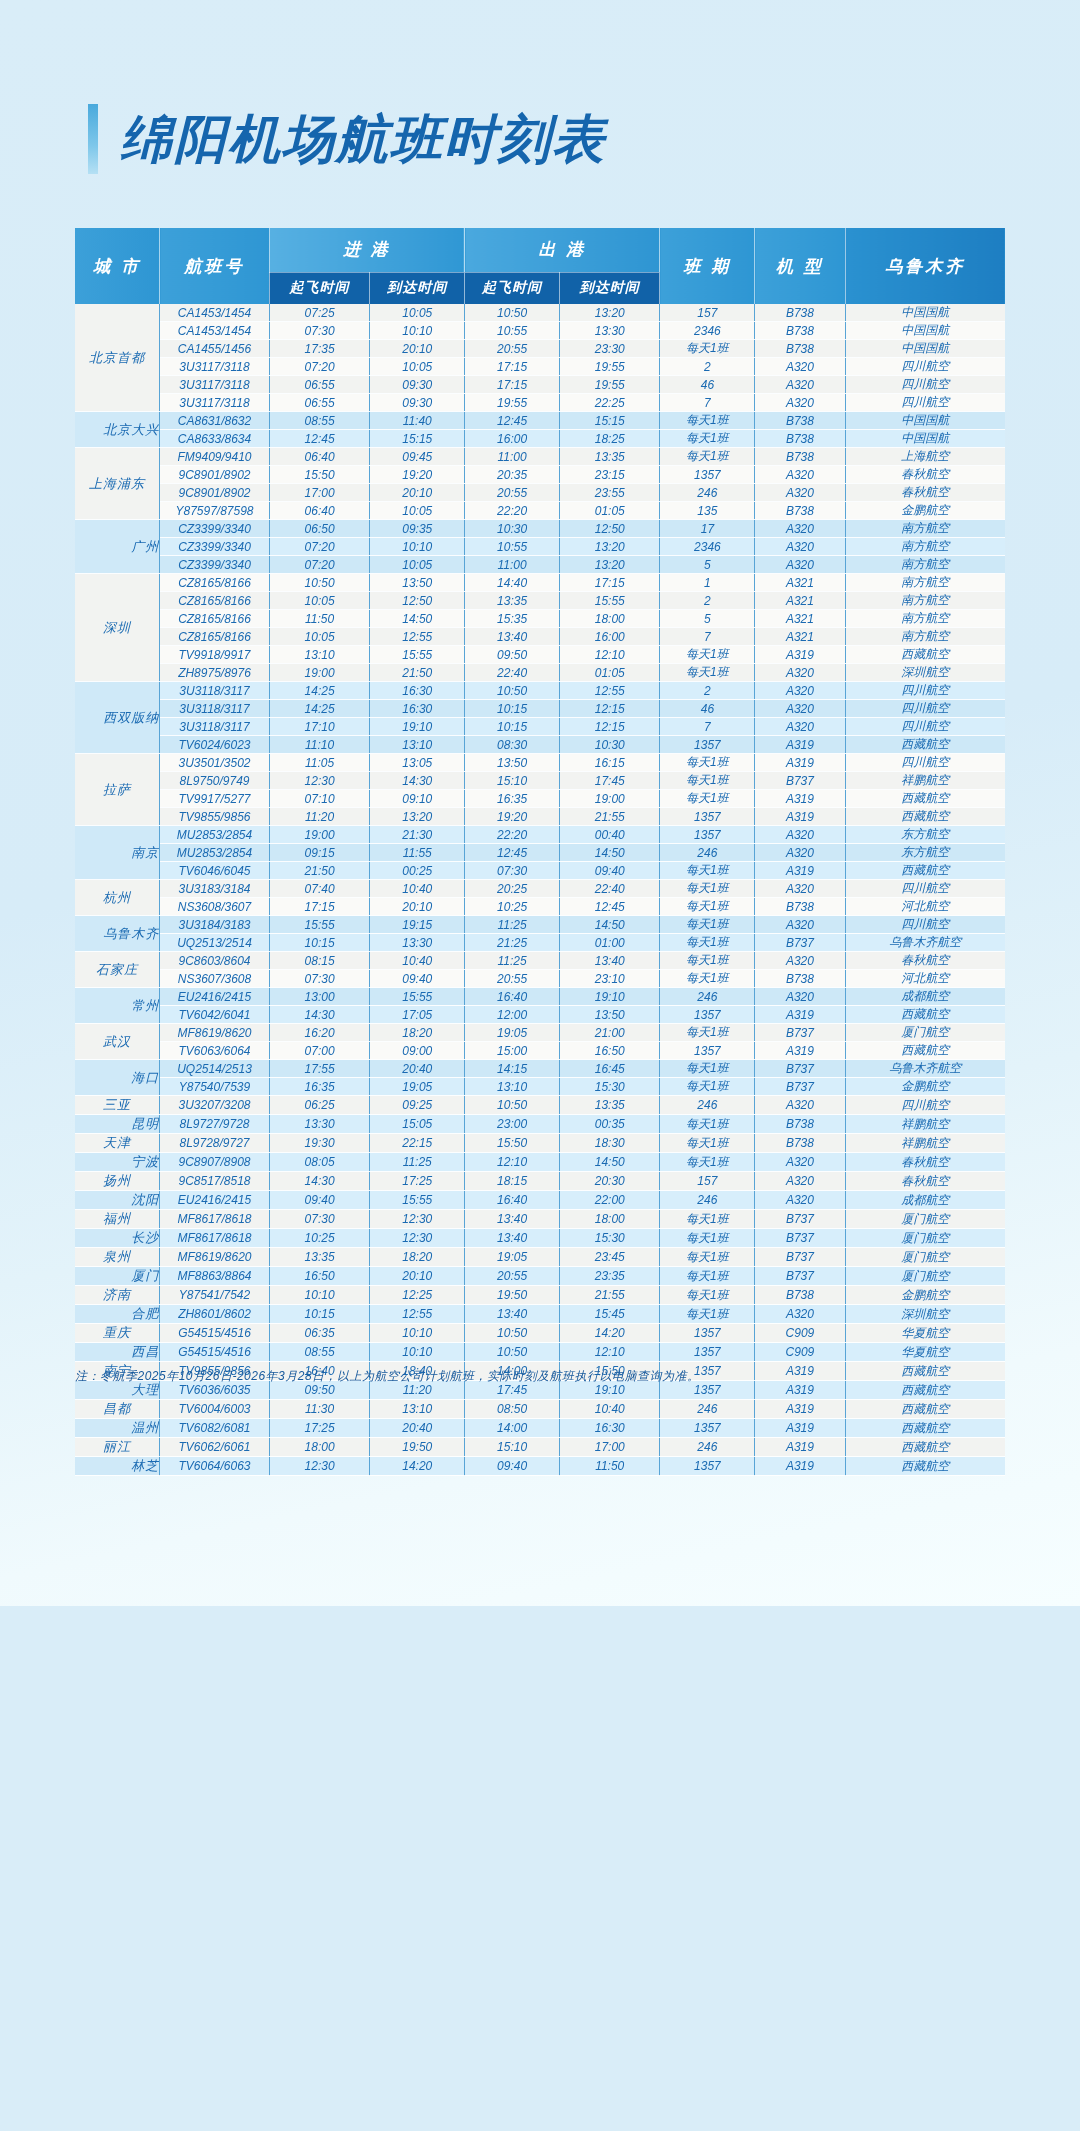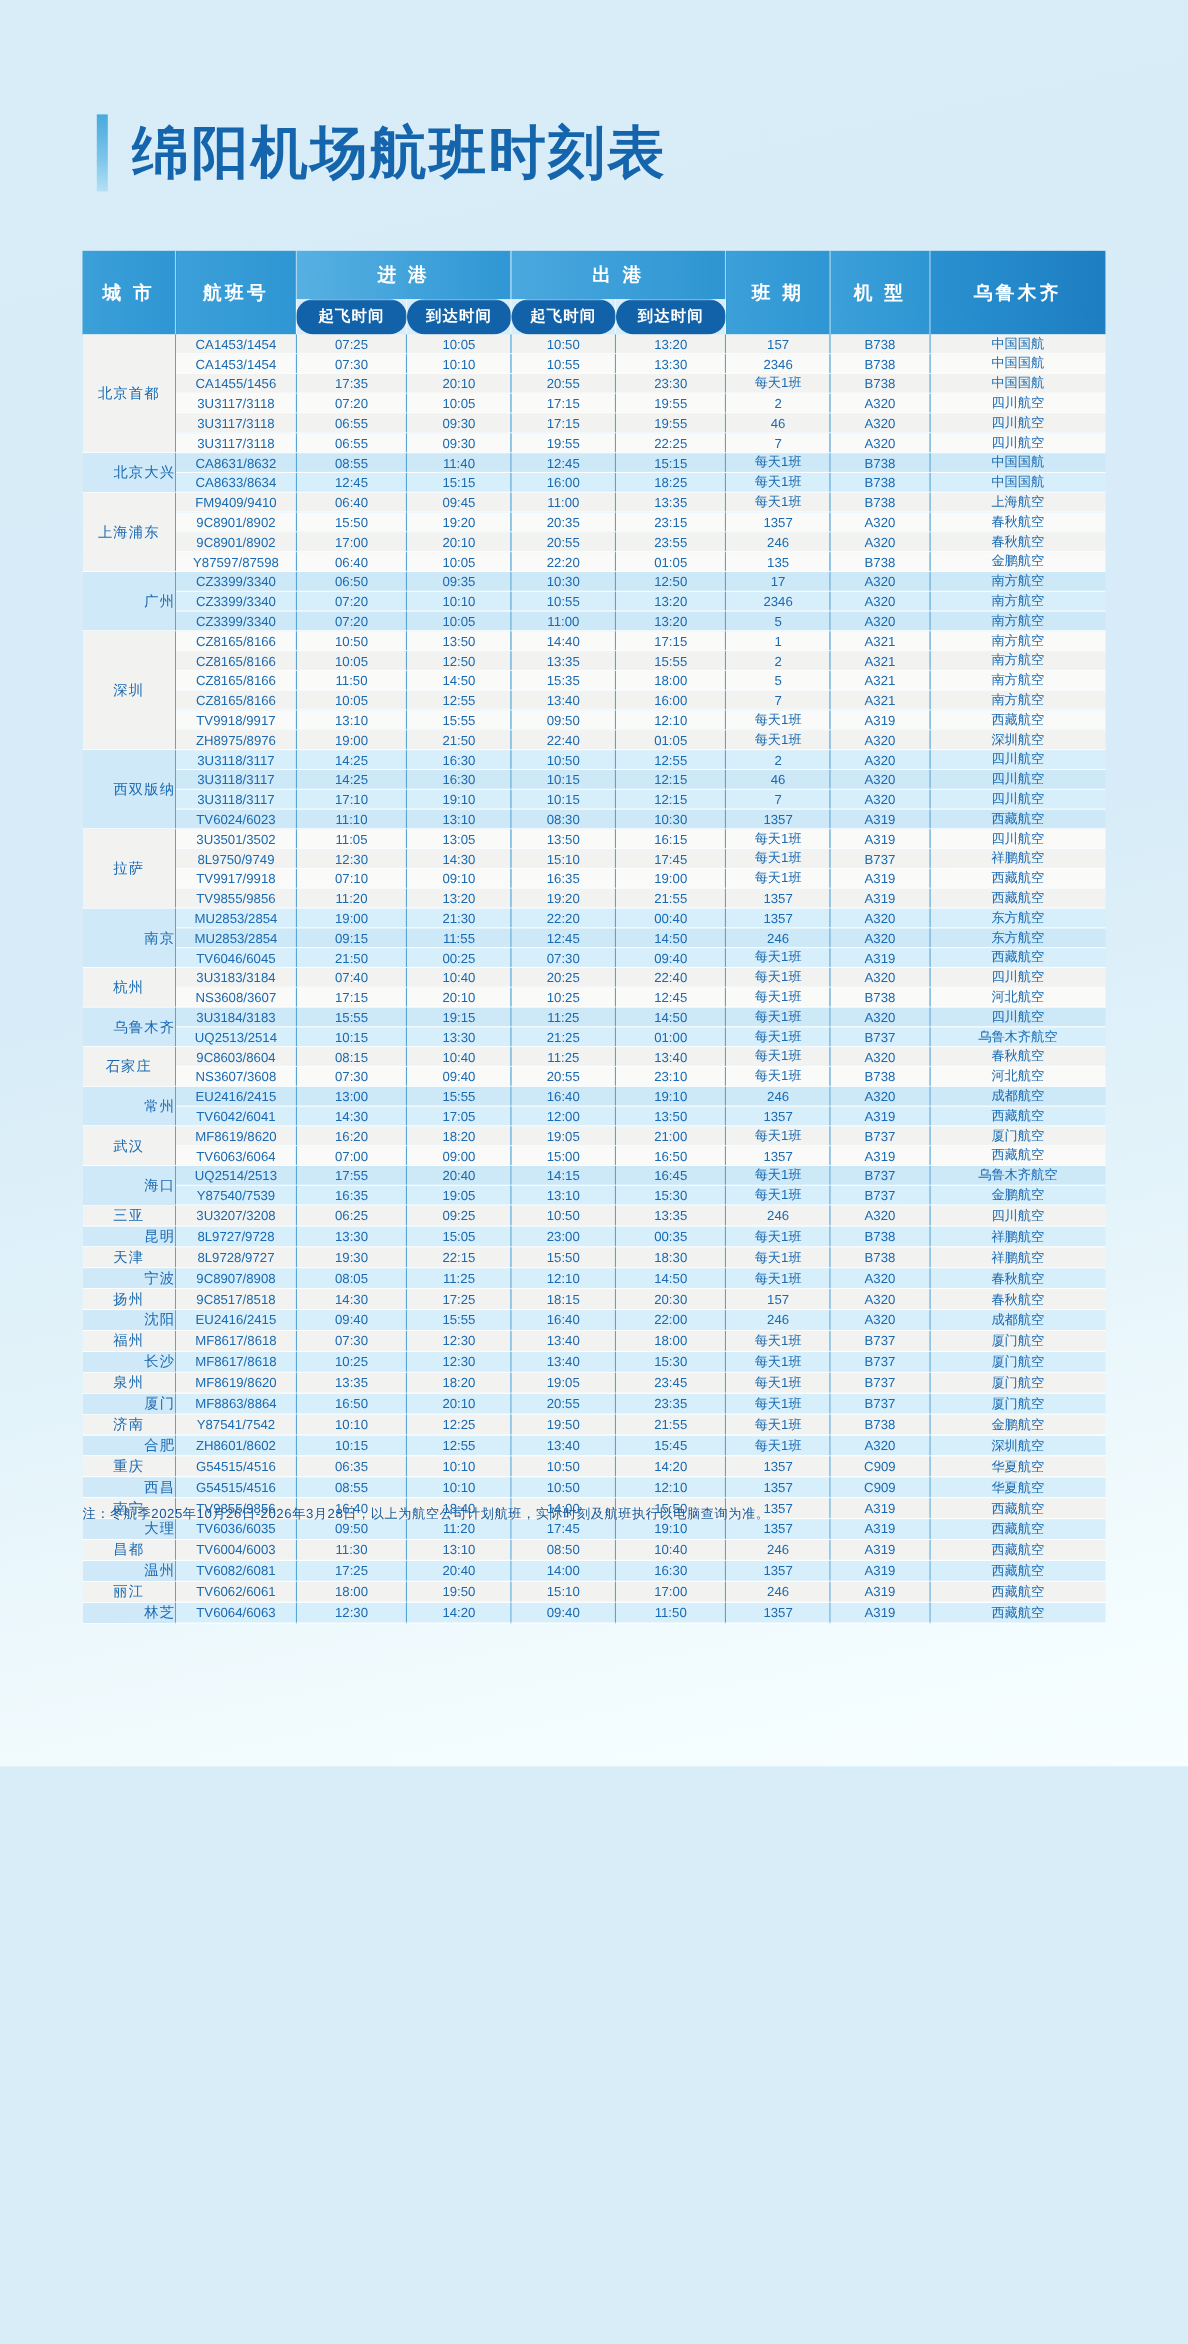--- a/index.html
+++ b/index.html
@@ -1,33 +1,34 @@
 <!DOCTYPE html>
 <html><head>
 <meta charset="utf-8">
 <style>
   * { margin:0; padding:0; box-sizing:border-box; }
   html,body { background:#d9edf8; }
   .page {
     position:relative; width:1080px; height:1606px; overflow:hidden;
     font-family:"Liberation Sans","DejaVu Sans",sans-serif;
     background:linear-gradient(168deg,#d9edf8 0%,#d7ecf8 50%,#e3f3fa 70%,#f0fafd 86%,#f6feff 100%);
+    font-style:italic;
   }
   
   .title-wrap { position:absolute; top:104px; left:88px; display:flex; align-items:stretch; }
   .title-bar { width:10px; height:70px; margin-right:22px;
     background:linear-gradient(180deg,#49a9dc 0%,#7ec7ea 60%,#b5e0f4 100%); }
   .page-title { font-size:52px; font-weight:bold; color:#1565ad; letter-spacing:2px; line-height:70px; }
   
   .tbl-wrap { position:absolute; top:228px; left:75px; width:930px; }
   table { width:100%; border-collapse:collapse; table-layout:fixed; }
   thead th { color:#fff; font-weight:bold; text-align:center; vertical-align:middle;
     border-right:1px solid rgba(255,255,255,.55); }
   thead tr.h1 th { height:44px; font-size:17px; letter-spacing:3px; }
-  thead tr.h2 th { height:32px; font-size:14px; letter-spacing:1px; background:#1162a8; border-top:1px solid rgba(255,255,255,.45);border-radius:16px; }
+  thead tr.h2 th { height:32px; font-size:14px; letter-spacing:1px; background:#1162a8; border-top:1px solid rgba(255,255,255,.45); }
   th.c-city, th.c-flight, th.c-days, th.c-type { background:linear-gradient(90deg,#3ca0d9,#2e96d3); }
   th.c-arr { background:linear-gradient(90deg,#57b0e2,#2f97d4); }
   th.c-dep { background:linear-gradient(90deg,#4aa8de,#2e95d2); }
   th.c-air { background:linear-gradient(90deg,#2a91d0,#1d7ec2); border-right:none; }
   tbody td { height:15.5px; font-size:12px; color:#1a6ab2; text-align:center; vertical-align:middle;
     border-right:1px solid #58a4d6; border-bottom:1px solid rgba(255,255,255,.9);
     white-space:nowrap; overflow:hidden; }
   tbody td:last-child { border-right:none; }
   tbody td.city { font-size:13px; letter-spacing:1px; position:relative; }
   tr.gw.s0 td { background:#f2f3f1; }
@@ -358,21 +359,21 @@
             <td>8L9750/9749</td>
             <td>12:30</td>
             <td>14:30</td>
             <td>15:10</td>
             <td>17:45</td>
             <td>每天1班</td>
             <td>B737</td>
             <td>祥鹏航空</td>
           </tr>
           <tr class="gw s1">
-            <td>TV9917/9918</td>
+            <td>TV9917/5277</td>
             <td>07:10</td>
             <td>09:10</td>
             <td>16:35</td>
             <td>19:00</td>
             <td>每天1班</td>
             <td>A319</td>
             <td>西藏航空</td>
           </tr>
           <tr class="gw s0">
             <td>TV9855/9856</td>

